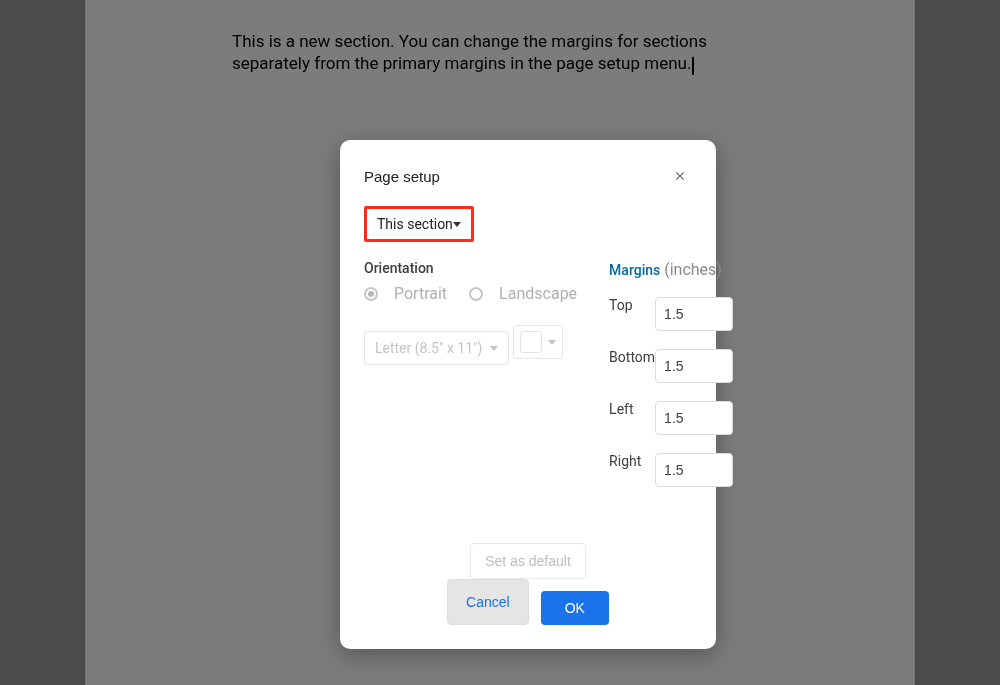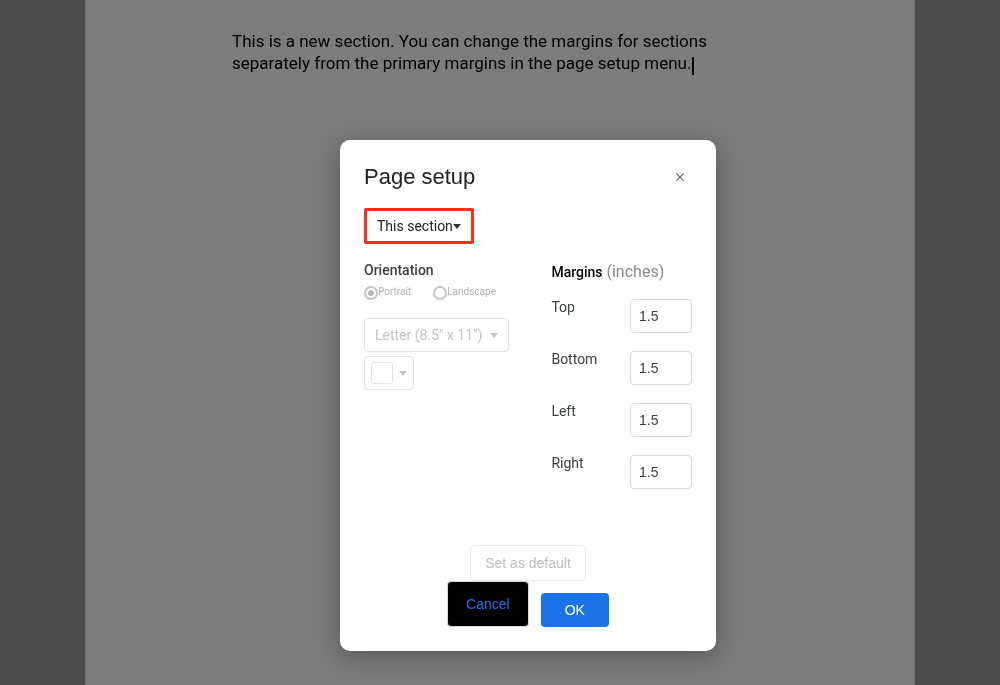--- a/index.html
+++ b/index.html
@@ -57,21 +57,21 @@
     padding: 24px;
     color: #3c4043;
   }
   .dialog-header {
     display: flex;
     justify-content: space-between;
     align-items: center;
     margin-bottom: 18px;
   }
   .dialog-title {
-    font-size: 22px;
+    font-size: 15px;
     font-weight: 400;
     color: #202124;
     font-family: "Google Sans", Arial, sans-serif;
   }
   .close {
     width: 24px;
     height: 24px;
     display: flex;
     align-items: center;
     justify-content: center;
@@ -112,23 +112,24 @@
   .col-right { flex: 0.95; }
 
   .orient-row {
     display: flex;
     gap: 22px;
     margin-top: 8px;
     margin-bottom: 18px;
   }
   .radio {
     display: flex;
-    gap: 0;
+    align-items: center;
+    gap: 16px;
     color: #b0b0b0;
-    font-size: 10px;
+    font-size: 16px;
     cursor: not-allowed;
   }
   .radio-circle {
     width: 14px;
     height: 14px;
     border: 2px solid #c5c5c5;
     border-radius: 50%;
     display: flex;
     align-items: center;
     justify-content: center;
@@ -169,39 +170,39 @@
     height: 22px;
     background: #fff;
     border: 1px solid #e2e2e2;
     border-radius: 3px;
   }
   .color-swatch .caret-down { border-top-color: #c4c4c4; }
 
   .margins-label {
     font-size: 14px;
     font-weight: 500;
-    color: #000000;
+    color: #0369a1;
   }
   .margins-unit {
     font-weight: 400;
     color: #8a8a8a;
   }
   .margin-row {
     display: flex;
     justify-content: space-between;
     align-items: flex-start;
     margin-top: 18px;
   }
   .margin-row:first-of-type { margin-top: 18px; }
   .margin-row label {
     font-size: 14px;
     color: #3c4043;
   }
   .margin-input {
-    width: 62px;
+    width: 78px;
     padding: 8px 8px;
     border: 1px solid #dadce0;
     border-radius: 4px;
     font-size: 14px;
     color: #3c4043;
   }
 
   .footer {
     display: flex;
     justify-content: space-between;
@@ -213,21 +214,21 @@
     border: 1px solid #eaeaea;
     background: #fff;
     color: #bdbdbd;
     padding: 9px 14px;
     border-radius: 4px;
     font-size: 14px;
     cursor: not-allowed;
   }
   .btn-cancel {
     border: 1px solid #dadce0;
-    background: #000000;
+    background: #e5e5e5;
     color: #1a73e8;
     padding: 9px 18px;
     border-radius: 4px;
     font-size: 14px;
     font-weight: 500;
     cursor: pointer;
   }
   .btn-ok {
     border: none;
     background: #1a73e8;

